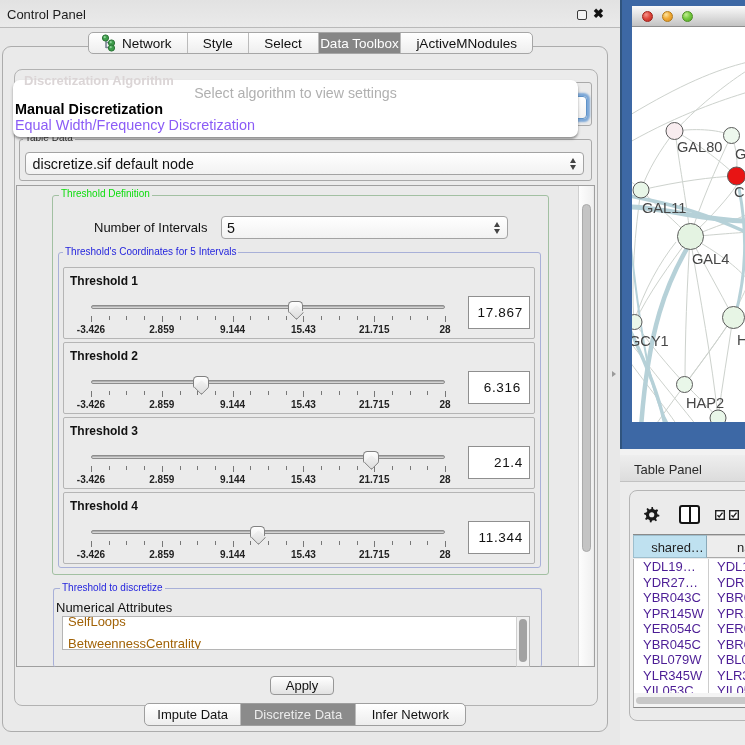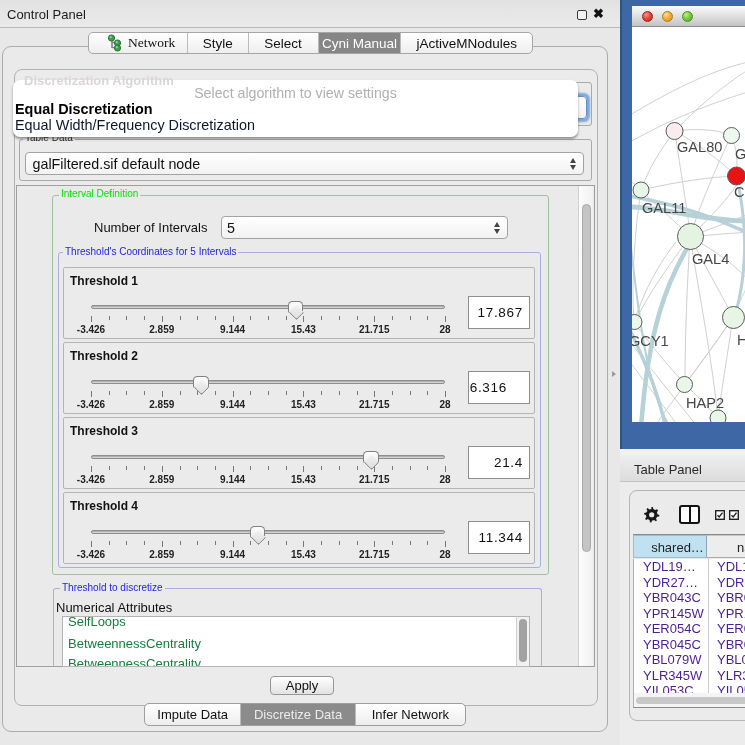--- a/index.html
+++ b/index.html
@@ -9,21 +9,21 @@
 
 #titlebar { left:0; top:0; width:620px; height:28px;
   background:linear-gradient(#e2e2e2,#eaeaea); border-bottom:1px solid #b9b9b9; }
 #titlebar .t { position:absolute; left:7px; top:7px; font-size:13px; color:#1c1c1c; }
 #panelA { left:2px; top:46px; width:606px; height:686px; background:#eaeaea;
   border:1px solid #acacac; border-radius:9px; }
 #tabs1 { left:88px; top:32px; width:445px; height:22px; border:1px solid #a6a6a6;
   border-radius:5px; background:linear-gradient(#ffffff,#eeeeee); display:flex; overflow:hidden; }
 #tabs1 .tab { font-size:13.5px; color:#111; display:flex; align-items:center; justify-content:center;
   border-right:1px solid #bbb; height:100%; }
-#tabs1 .tab.first { justify-content:flex-start; padding-left:18px;font-family:Liberation Serif, serif; }
+#tabs1 .tab.first { justify-content:flex-start; padding-left:12px; }
 #tabs1 .tab:last-child { border-right:none; }
 #tabs1 .sel { background:#868686; color:#fff; }
 #panelB { left:14px; top:69px; width:584px; height:637px; background:#ebebeb;
   border:1px solid #b2b2b2; border-radius:8px; }
 .grp { position:absolute; border:1px solid #a9a9a9; border-radius:3px; }
 .grpt { position:absolute; font-size:10px; background:#ebebeb; padding:0 2px; white-space:nowrap; }
 
 .combo { position:absolute; background:linear-gradient(#ffffff,#f2f2f2); border:1px solid #a3a3a3;
   border-radius:4px; font-size:14.3px; color:#111; }
 .combo .tx { position:absolute; left:8px; top:50%; transform:translateY(-50%); white-space:nowrap; }
@@ -45,41 +45,41 @@
 .thumb { position:absolute; width:15.5px; height:12px; background:linear-gradient(#fefefe,#ececec);
   border:1px solid #818181; border-radius:4.5px 4.5px 2px 2px; border-bottom:none; }
 .thumb:after { content:""; position:absolute; left:1.75px; top:4.5px; width:10px; height:10px;
   background:linear-gradient(135deg,#f2f2f2,#dddddd); border:1px solid #818181; border-top:none; border-left:none;
   border-radius:2px; transform:rotate(45deg); }
 .tick { position:absolute; width:1px; background:#777; }
 .tlab { position:absolute; font-size:10px; font-weight:bold; color:#222; transform:translateX(-50%); }
 .vfield { position:absolute; background:#fff; border:1px solid #8f8f8f; font-size:13.5px; letter-spacing:0.7px; color:#111;
   text-align:right; }
 
-#attlist { left:62px; top:616px; width:454px; height:51px; background:#fff; border:1px solid #b5b5b5; border-right:none;
-  overflow:hidden; font-size:13px; color:#15803d; }
+#attlist { left:62px; top:616px; width:454px; height:34px; background:#fff; border:1px solid #b5b5b5; border-right:none;
+  overflow:hidden; font-size:13px; color:#a16207; }
 #attlist div { position:absolute; left:5px; font-size:13px; }
 #attsb { left:516px; top:616px; width:14px; height:51px; background:#f1f1f1; border:1px solid #b5b5b5; border-left:1px solid #d0d0d0; }
 #attsb .th { position:absolute; left:2px; top:2px; width:8px; height:43px; background:#a2a2a2; border-radius:4px; }
 
 #apply { left:270px; top:676px; width:64px; height:19px; border:1px solid #979797; border-radius:4px;
   background:linear-gradient(#ffffff,#e2e2e2); font-size:13px; color:#111; text-align:center; line-height:17px; }
 
 #tabs2 { left:144px; top:703px; width:322px; height:23px; border:1px solid #9e9e9e; border-radius:5px;
   background:linear-gradient(#ffffff,#ededed); display:flex; overflow:hidden; }
 #tabs2 .tab { font-size:13px; color:#111; display:flex; align-items:center; justify-content:center; height:100%;
   border-right:1px solid #bbb; }
 #tabs2 .tab:last-child { border-right:none; }
 #tabs2 .sel { background:#8b8b8b; color:#ececec; }
 
 #popup { left:13px; top:80px; width:565px; height:57px; background:#fff; border-radius:7px;
   box-shadow:0 2px 2.5px rgba(70,70,70,0.55); }
 #popup .ph { position:absolute; top:4.5px; left:0; width:100%; text-align:center; font-size:14.2px; color:#b0b0b0; }
 #popup .i1 { position:absolute; top:20.5px; left:2px; font-size:14.4px; font-weight:bold; color:#000; }
-#popup .i2 { position:absolute; top:36.5px; left:2px; font-size:14.4px; color:#0f172a; }
+#popup .i2 { position:absolute; top:36.5px; left:2px; font-size:14.4px; color:#8b5cf6; }
 #fadedt { left:24px; top:73px; font-size:13px; font-weight:bold; color:#dbd5d6; }
 
 #bluebox { left:620px; top:0; width:125px; height:450px; background:#3d68a5; border-left:2px solid #30547e; }
 #netwin { left:632px; top:6px; width:113px; height:416px; background:#fff;text-decoration:underline; }
 #nettb { left:0; top:0; width:113px; height:21px;
   background:linear-gradient(#fbfbfb,#dddddd 55%,#c3c3c3); border-bottom:1px solid #8e8e8e; }
 .light { position:absolute; top:5px; width:11px; height:11px; border-radius:50%; }
 
 #tpgap { left:620px; top:449px; width:125px; height:6px; background:#f2f2f2; }
 #tpbar { left:620px; top:455px; width:125px; height:27px; background:linear-gradient(#eeeeee,#dcdcdc); border-bottom:1px solid #c2c2c2; }
@@ -114,37 +114,37 @@
         <path d="M5 5 L5 14 M5 8.5 L10 8.5 M5 13.5 L10 13.5" stroke="#7a8494" stroke-width="1.6" fill="none"></path>
         <circle cx="4.5" cy="4" r="3.1" fill="#3f9e4c" stroke="#2c7337"></circle>
         <circle cx="10.5" cy="9" r="3.1" fill="#3f9e4c" stroke="#2c7337"></circle>
         <circle cx="10.5" cy="14" r="3.1" fill="#3f9e4c" stroke="#2c7337"></circle>
         <circle cx="3.7" cy="3.2" r="1.1" fill="#8fd49a"></circle>
         <circle cx="9.7" cy="8.2" r="1.1" fill="#8fd49a"></circle>
         <circle cx="9.7" cy="13.2" r="1.1" fill="#8fd49a"></circle>
       </svg>Network</div>
     <div class="tab" style="width:61px;">Style</div>
     <div class="tab" style="width:70px;">Select</div>
-    <div class="tab sel" style="width:83px;">Cyni Manual</div>
+    <div class="tab sel" style="width:83px;">Data Toolbox</div>
     <div class="tab" style="width:131px;">jActiveMNodules</div>
   </div>
 <div class="grp abs" style="left:22px; top:82px; width:570px; height:44px;"></div>
 <div class="combo abs" style="left:30px; top:96px; width:557px; height:23px; box-shadow:0 0 2px 2.4px rgba(95,150,210,0.8); border-color:#5e92c8;"></div>
 <div class="grp abs" style="left:19px; top:139px; width:573px; height:42px;"></div>
 <div class="grpt abs" style="left:23px; top:131.5px; color:#222;">Table Data</div>
 <div class="combo abs" style="left:25px; top:152px; width:559px; height:23px;">
-    <span class="tx" style="left:6.5px;">galFiltered.sif default node</span>
+    <span class="tx" style="left:6.5px;">discretize.sif default node</span>
     <span class="arr"></span>
   </div>
 <div id="scrollpane" class="abs"></div>
 <div id="mainsb" class="abs">
     <div class="th"></div>
   </div>
 <div class="grp abs" style="left:52px; top:195px; width:497px; height:380px; border-color:#a2c0a2;"></div>
-<div class="grpt abs" style="left:59px; top:188px; color:#0ddd0d; background:#eaeaea;">Interval Definition</div>
+<div class="grpt abs" style="left:59px; top:188px; color:#0ddd0d; background:#eaeaea;">Threshold Definition</div>
 <div class="abs b" style="left:94px; top:220px; font-size:13px; color:#111;">Number of Intervals</div>
 <div class="combo abs" style="left:221px; top:216px; width:287px; height:23px;">
     <span class="tx" style="left:5px;">5</span>
     <span class="arr"></span>
   </div>
 <div class="grp abs" style="left:58px; top:252px; width:483px; height:316px; border-color:#a8b0d8;"></div>
 <div class="grpt abs" style="left:63px; top:246px; color:#2525dd; background:#eaeaea;">Threshold's Coordinates for 5 Intervals</div>
 <div class="thbox abs" style="left:63px; top:267px; width:472px; height:71.5px;">
     <div class="ti">Threshold 1</div>
   </div>
@@ -203,21 +203,21 @@
 <div class="tick abs" style="left:409.6px; top:391px; height:4px;"></div>
 <div class="tick abs" style="left:427.3px; top:391px; height:4px;"></div>
 <div class="tick abs" style="left:445.0px; top:391px; height:6px;"></div>
 <div class="tlab abs" style="left:91.0px; top:399px;">-3.426</div>
 <div class="tlab abs" style="left:161.8px; top:399px;">2.859</div>
 <div class="tlab abs" style="left:232.6px; top:399px;">9.144</div>
 <div class="tlab abs" style="left:303.4px; top:399px;">15.43</div>
 <div class="tlab abs" style="left:374.2px; top:399px;">21.715</div>
 <div class="tlab abs" style="left:445.0px; top:399px;">28</div>
 <div class="thumb abs" style="left:193.2px; top:376px;"></div>
-<div class="vfield abs" style="left:468px; top:371px; width:62px; height:33px; line-height:32px; padding-right:22px;">6.316</div>
+<div class="vfield abs" style="left:468px; top:371px; width:62px; height:33px; line-height:32px; padding-right:8px;">6.316</div>
 <div class="thbox abs" style="left:63px; top:417px; width:472px; height:71.5px;">
     <div class="ti">Threshold 3</div>
   </div>
 <div class="track abs" style="left:91px; top:455px; width:354px;"></div>
 <div class="tick abs" style="left:91.0px; top:466px; height:6px;"></div>
 <div class="tick abs" style="left:108.7px; top:466px; height:4px;"></div>
 <div class="tick abs" style="left:126.4px; top:466px; height:4px;"></div>
 <div class="tick abs" style="left:144.1px; top:466px; height:4px;"></div>
 <div class="tick abs" style="left:161.8px; top:466px; height:6px;"></div>
 <div class="tick abs" style="left:179.5px; top:466px; height:4px;"></div>
@@ -289,21 +289,21 @@
     <div class="th"></div>
   </div>
 <div id="apply" class="abs">Apply</div>
 <div id="tabs2" class="abs">
     <div class="tab" style="width:97px;">Impute Data</div>
     <div class="tab sel" style="width:115px;">Discretize Data</div>
     <div class="tab" style="width:110px;">Infer Network</div>
   </div>
 <div id="popup" class="abs">
     <div class="ph">Select algorithm to view settings</div>
-    <div class="i1">Equal Discretization</div>
+    <div class="i1">Manual Discretization</div>
     <div class="i2">Equal Width/Frequency Discretization</div>
   </div>
 <div id="fadedt" class="abs">Discretization Algorithm</div>
 <div id="splitdot" class="abs"></div>
 <div id="bluebox" class="abs"></div>
 <div id="netwin" class="abs">
     <div id="nettb" class="abs">
       <span class="light" style="left:10px; background:radial-gradient(circle at 35% 30%, #f4938b, #e04b40 45%, #b8241c); border:1px solid #9e2019;"></span>
       <span class="light" style="left:29.5px; background:radial-gradient(circle at 35% 30%, #fbe3a0, #f2ad38 45%, #d88a1e); border:1px solid #b27a18;"></span>
       <span class="light" style="left:49.5px; background:radial-gradient(circle at 35% 30%, #c3ec92, #78cc43 45%, #4fa325); border:1px solid #4c8f22;"></span>

